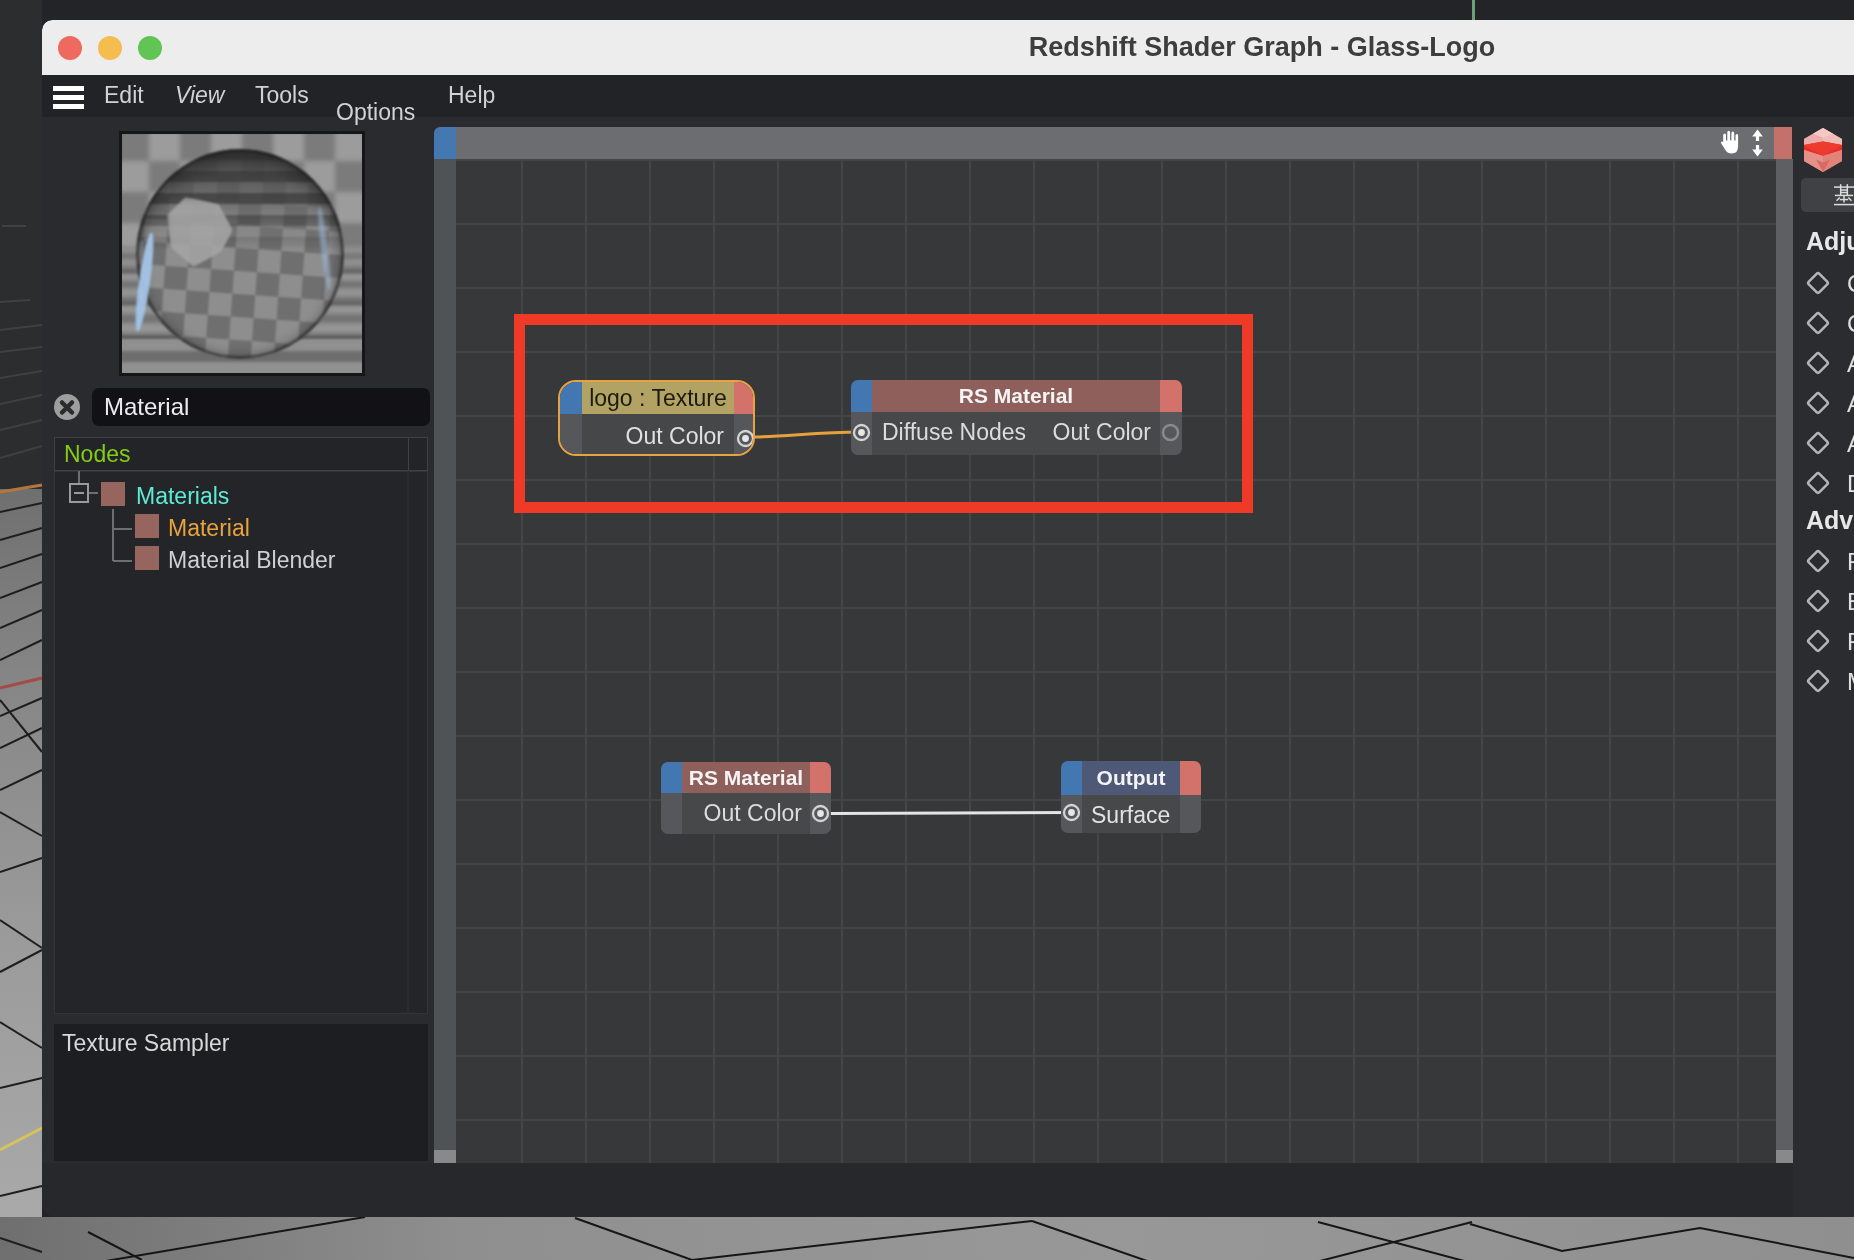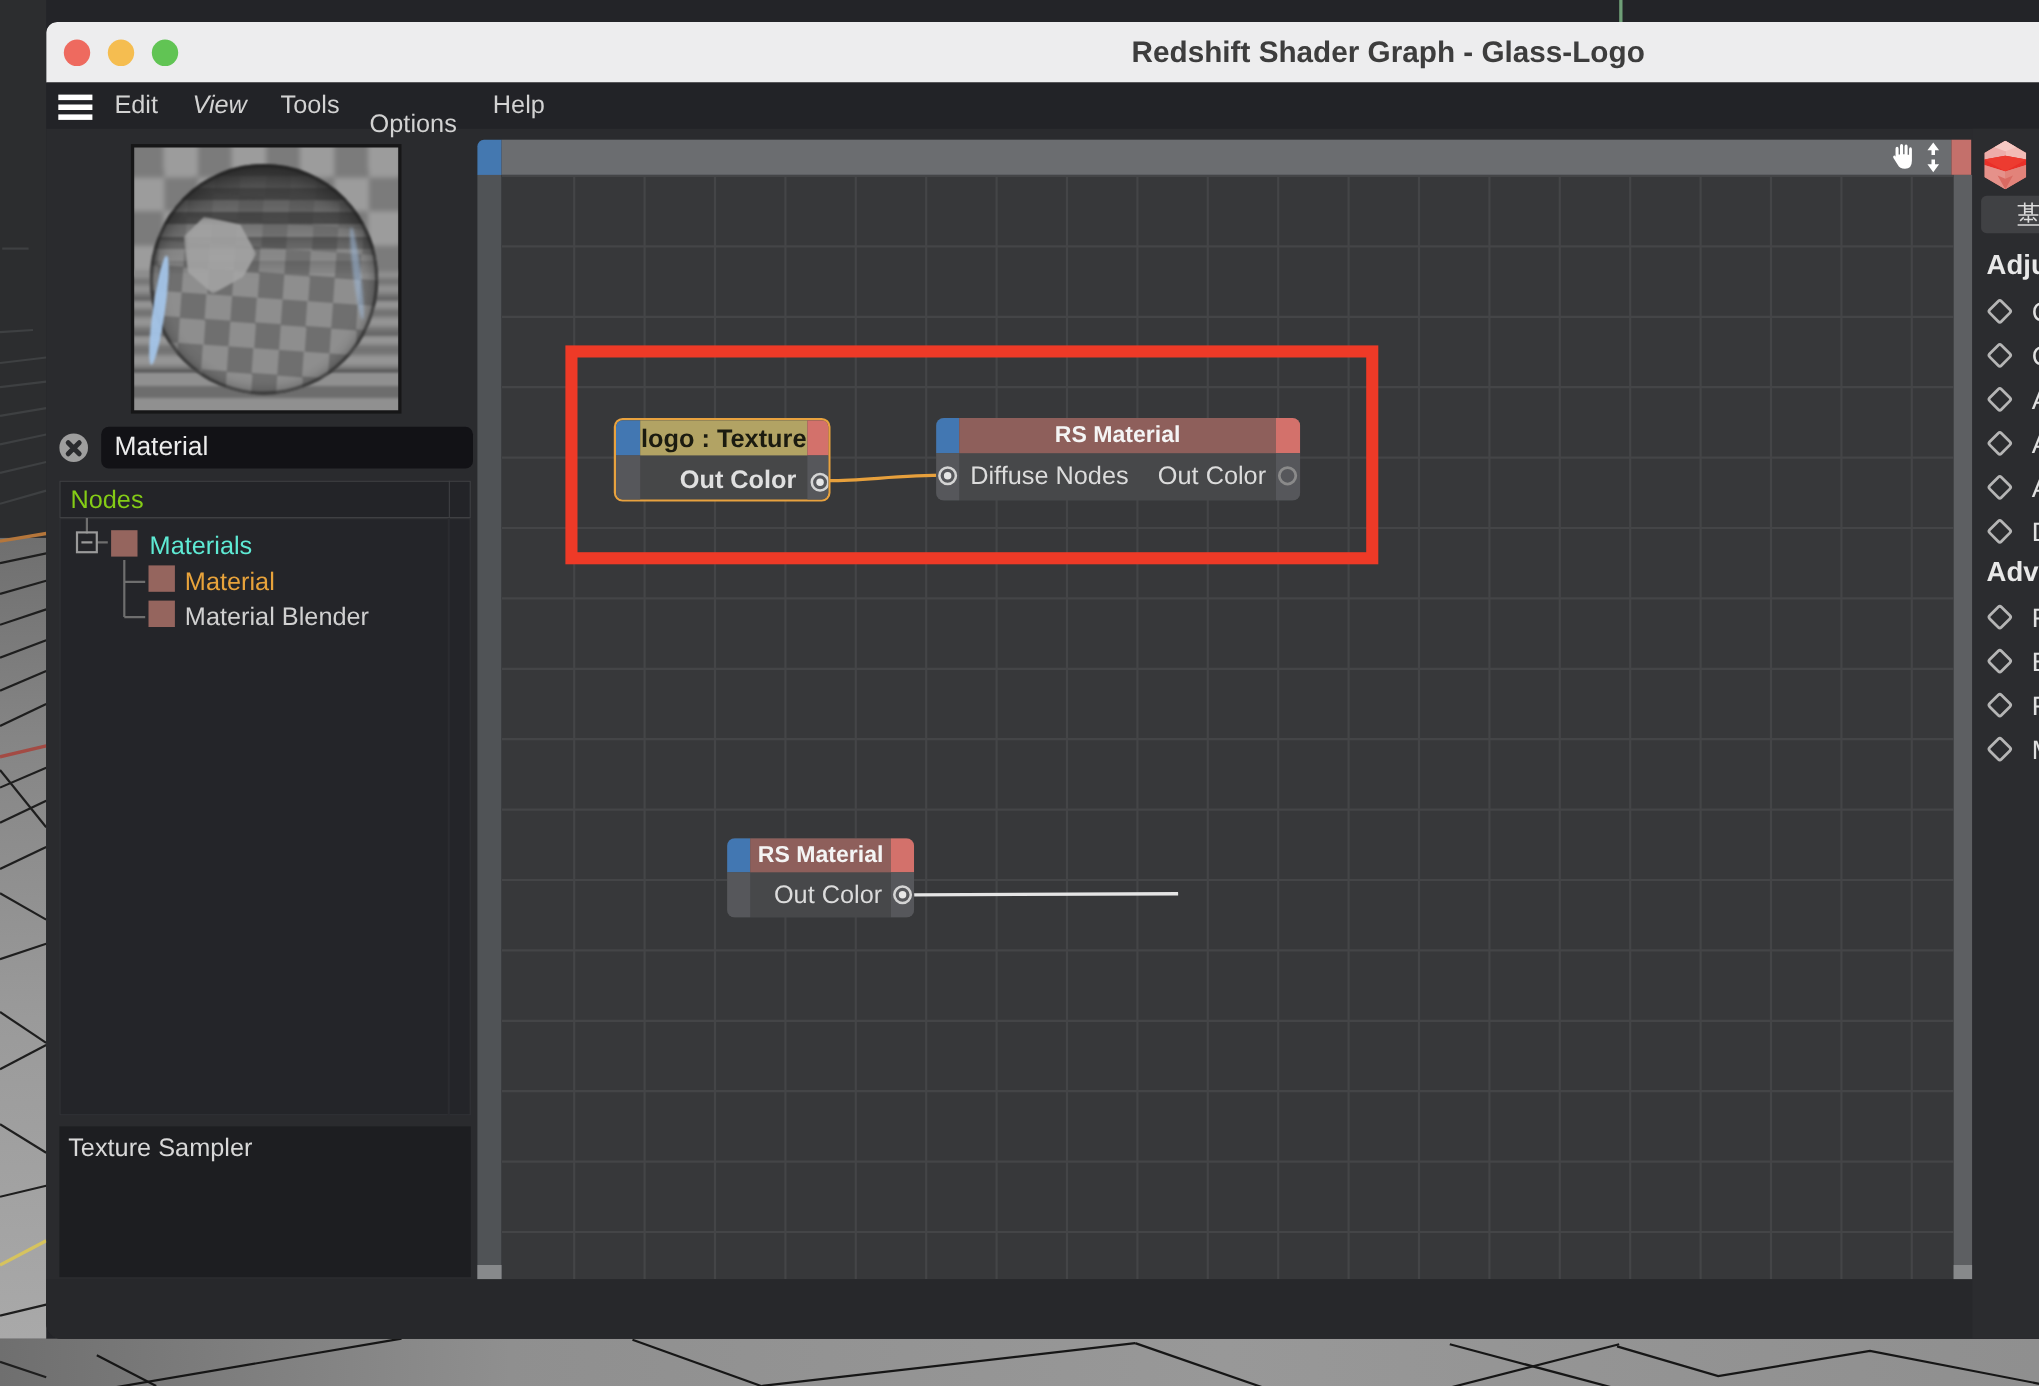--- a/index.html
+++ b/index.html
@@ -216,21 +216,21 @@
   <div class="abs" style="left:434px;top:1150px;width:22px;height:13px;background:#87898b;"></div>
   <div class="abs" style="left:1776px;top:1150px;width:17px;height:13px;background:#87898b;"></div>
 
   <svg class="abs" style="left:456px;top:159px;width:1320px;height:1004px;pointer-events:none;">
     <path d="M 298 278 C 330 278, 360 273, 405 273" stroke="#e7a03c" stroke-width="3" fill="none"></path>
     <line x1="375" y1="654.5" x2="615" y2="653.5" stroke="#e5e5e5" stroke-width="3"></line>
   </svg>
 
   <div class="abs" style="left:514px;top:314px;width:739px;height:199px;border:11px solid #ee3a27;box-sizing:border-box;"></div>
 
-  <div class="abs" style="left:558px;top:380px;width:197px;height:76px;border:2px solid #e8a23f;border-radius:8px;box-sizing:border-box;overflow:hidden;background:#464748;font-weight:bold;">
+  <div class="abs" style="left:558px;top:380px;width:197px;height:76px;border:2px solid #e8a23f;border-radius:18px;box-sizing:border-box;overflow:hidden;background:#464748;">
     <div class="abs" style="left:0;top:0;width:22px;height:32px;background:#4277b2;"></div>
     <div class="abs" style="left:22px;top:0;width:152px;height:32px;background:#b2a364;"></div>
     <div class="abs" style="left:174px;top:0;width:23px;height:32px;background:#d3716b;"></div>
     <div class="abs" style="left:22px;top:0;width:152px;height:32px;line-height:32px;text-align:center;font-size:23px;color:#1b1b10;white-space:nowrap;">logo : Texture</div>
     <div class="abs" style="left:0;top:32px;width:22px;height:44px;background:#56575b;"></div>
     <div class="abs" style="left:174px;top:32px;width:23px;height:44px;background:#56575b;"></div>
     <div class="abs" style="left:40px;top:38px;width:124px;height:32px;line-height:32px;text-align:right;font-size:23px;color:#e0e0e0;white-space:nowrap;">Out Color</div>
     <svg class="abs" style="left:176px;top:47px;" width="19" height="19">
         <circle cx="9.5" cy="9.5" r="7.5" fill="none" stroke="#d4d4d4" stroke-width="2.3"></circle>
         <circle cx="9.5" cy="9.5" r="3.4" fill="#e6e6e6"></circle>
@@ -262,20 +262,33 @@
     <div class="abs" style="left:21px;top:0;width:128px;height:31px;line-height:31px;text-align:center;font-size:21px;font-weight:700;color:#f4f4f4;white-space:nowrap;">RS Material</div>
     <div class="abs" style="left:0;top:31px;width:21px;height:41px;background:#56575b;"></div>
     <div class="abs" style="left:149px;top:31px;width:21px;height:41px;background:#56575b;"></div>
     <div class="abs" style="left:21px;top:35px;width:120px;text-align:right;font-size:23px;color:#dcdcdc;line-height:32px;white-space:nowrap;">Out Color</div>
     <svg class="abs" style="left:150px;top:42px;" width="19" height="19">
         <circle cx="9.5" cy="9.5" r="7.5" fill="none" stroke="#d4d4d4" stroke-width="2.3"></circle>
         <circle cx="9.5" cy="9.5" r="3.4" fill="#e6e6e6"></circle>
       </svg>
   </div>
 
+  <div class="abs" style="left:1061px;top:761px;width:140px;height:72px;border-radius:7px;overflow:hidden;background:#47484a;">
+    <div class="abs" style="left:0;top:0;width:21px;height:34px;background:#4277b2;"></div>
+    <div class="abs" style="left:21px;top:0;width:98px;height:34px;background:#4e5877;"></div>
+    <div class="abs" style="left:119px;top:0;width:21px;height:34px;background:#d3716b;"></div>
+    <div class="abs" style="left:21px;top:0;width:98px;height:34px;line-height:34px;text-align:center;font-size:21px;font-weight:700;color:#f4f4f4;white-space:nowrap;">Output</div>
+    <div class="abs" style="left:0;top:34px;width:21px;height:38px;background:#56575b;"></div>
+    <div class="abs" style="left:119px;top:34px;width:21px;height:38px;background:#56575b;"></div>
+    <svg class="abs" style="left:1px;top:42px;" width="19" height="19">
+        <circle cx="9.5" cy="9.5" r="7.5" fill="none" stroke="#d4d4d4" stroke-width="2.3"></circle>
+        <circle cx="9.5" cy="9.5" r="3.4" fill="#e6e6e6"></circle>
+      </svg>
+    <div class="abs" style="left:30px;top:38px;font-size:23px;color:#e2e2e2;line-height:32px;white-space:nowrap;">Surface</div>
+  </div>
 
   <div class="abs" style="left:42px;top:1163px;width:1812px;height:54px;background:#27282b;border-radius:0 0 0 14px;"></div>
 
   <div class="abs" style="left:1793px;top:117px;width:61px;height:1100px;background:#2b2c2f;"></div>
   <svg class="abs" style="left:1804px;top:128px;" width="38" height="44" viewBox="0 0 38 44">
     <polygon points="19,0 38,11 38,33 19,44 0,33 0,11" fill="#e0837b"></polygon>
     <polygon points="19,0 0,11 0,17 19,13.5" fill="#edadaa"></polygon>
     <polygon points="19,0 38,11 38,17 19,13.5" fill="#f2bcb6"></polygon>
     <polygon points="19,0 9,5.8 19,9.5 29,5.8" fill="#f6cac4"></polygon>
     <polygon points="0,17 19,13.5 38,17 38,22 19,28 0,22" fill="#e92f28"></polygon>

